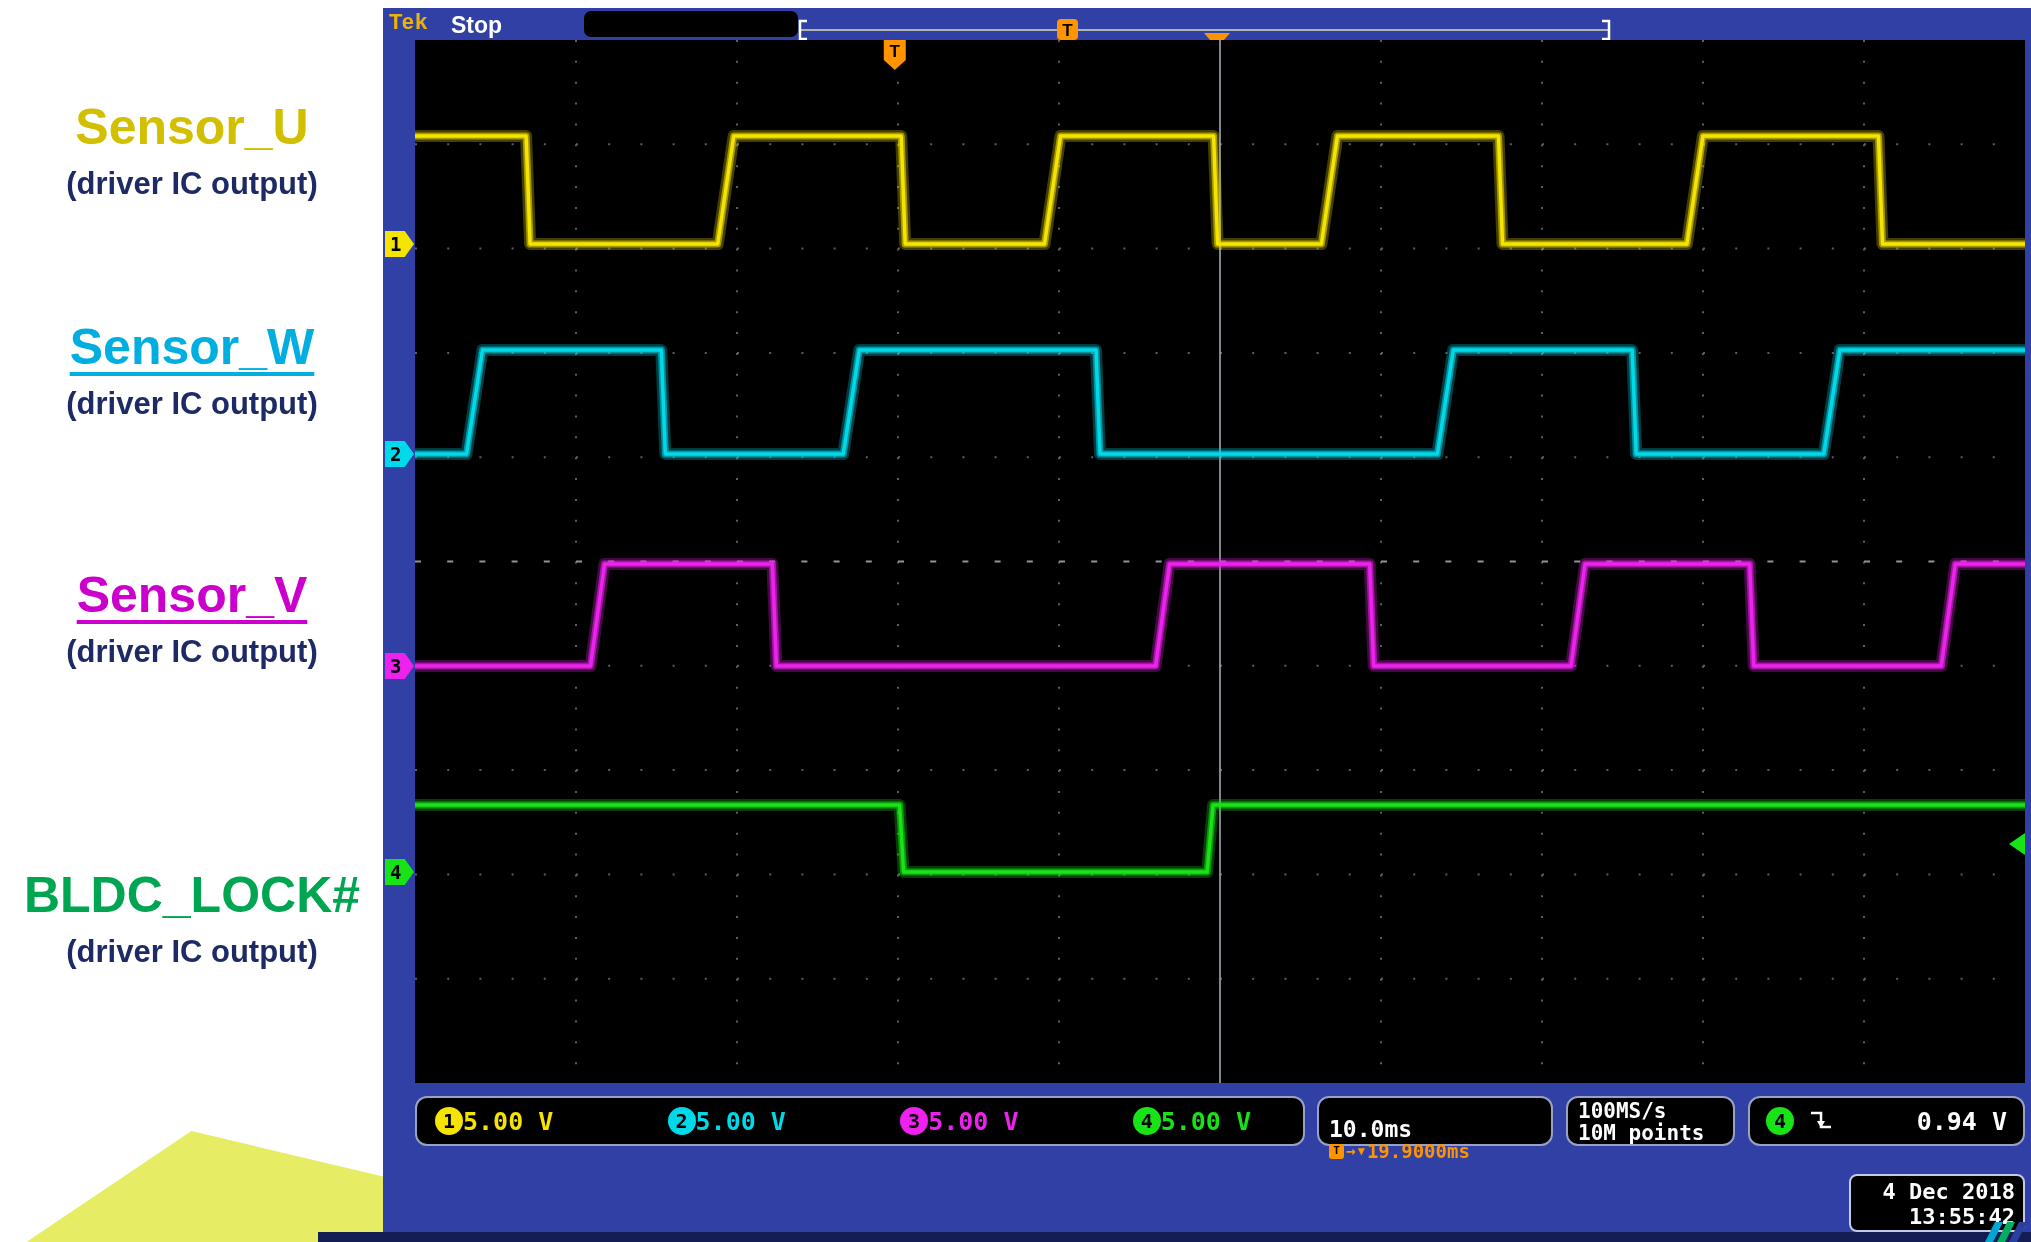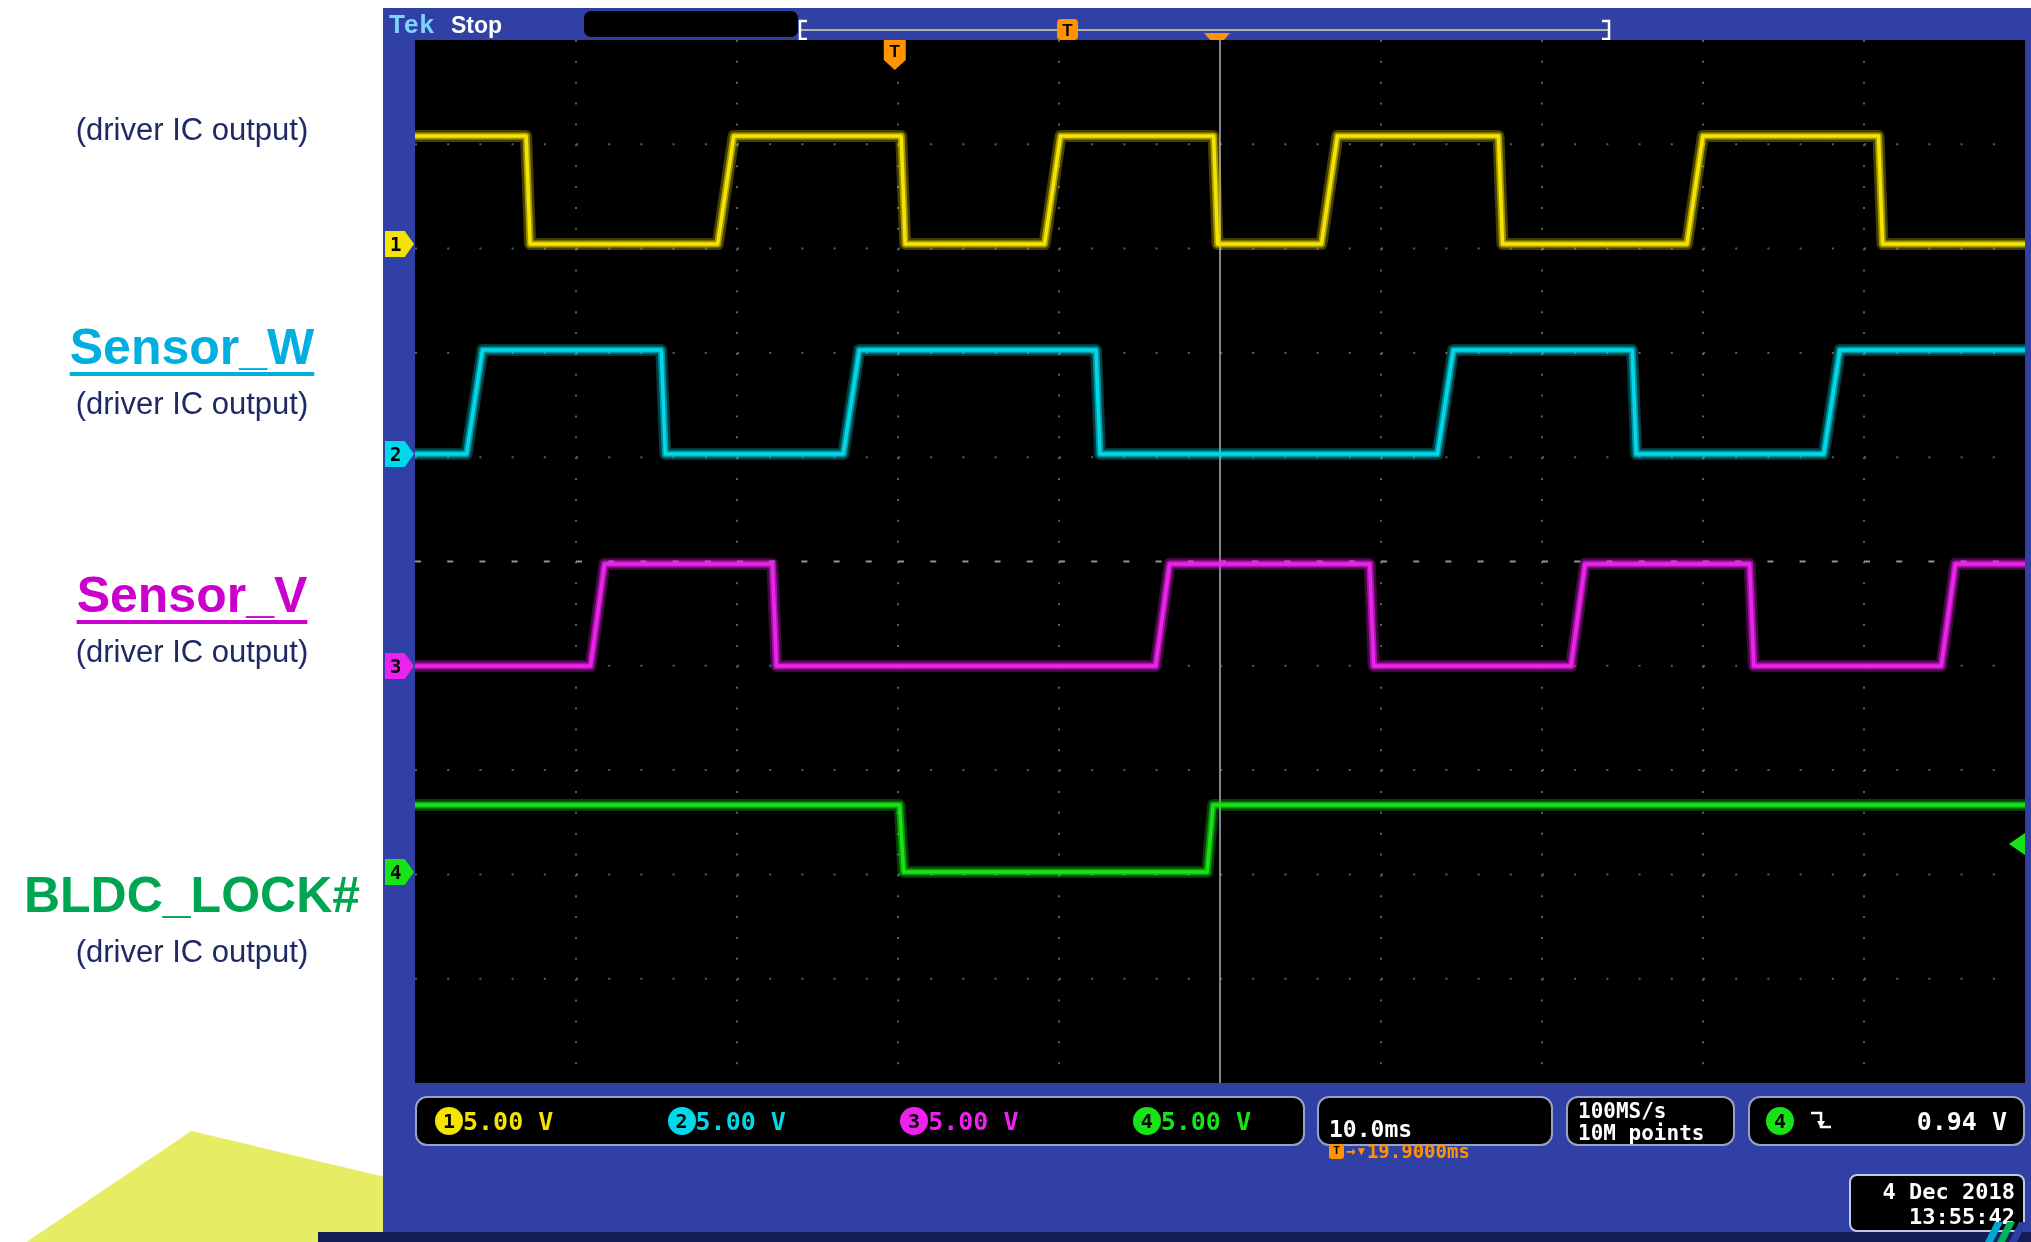--- a/index.html
+++ b/index.html
@@ -2,24 +2,24 @@
 <html><head>
 <meta charset="utf-8">
 <style>
   *{box-sizing:border-box}
   html,body{margin:0;padding:0;background:#fff}
   .slide{position:relative;width:2031px;height:1242px;background:#fff;overflow:hidden;font-family:"Liberation Sans",sans-serif}
   .deco{position:absolute;left:0;bottom:0;width:660px;height:118px;background:#e6ec63;clip-path:polygon(4% 100%,100% 100%,29% 6%);z-index:0}
   .label-block{position:absolute;left:6px;width:372px;text-align:center;z-index:1}
   .label-title{font-size:50px;font-weight:bold;line-height:1.08}
   .label-title.underlined{text-decoration:underline;text-decoration-thickness:4px;text-underline-offset:8px}
-  .label-sub{font-size:31px;font-weight:normal;color:#1e2a66;margin-top:12px}
+  .label-sub{font-size:31px;font-weight:bold;color:#1e2a66;margin-top:12px}
   .scope{position:absolute;left:383px;top:8px;width:1648px;height:1234px;background:#3040a4;z-index:2}
   .titlebar{position:absolute;left:0;top:0;width:100%;height:32px}
-  .tek-logo{position:absolute;left:6px;top:1px;font-size:26px;font-weight:bold;color:#7dd3fc;letter-spacing:1px}
+  .tek-logo{position:absolute;left:6px;top:1px;font-size:22px;font-weight:bold;color:#eab308;letter-spacing:1px}
   .acq-status{position:absolute;left:68px;top:4px;font-size:23px;font-weight:bold;color:#fff}
   .menu-pill{position:absolute;left:201px;top:3px;width:214px;height:26px;background:#000;border-radius:7px}
   .record-svg{position:absolute;left:0;top:0;width:1648px;height:40px;overflow:visible}
   .display{position:absolute;left:32px;top:32px;width:1610px;height:1043px;background:#000}
   .markers{position:absolute;left:2px;top:32px;width:30px;height:1043px}
   .ch-marker{position:absolute;left:0;width:29px;height:26px;clip-path:polygon(0 0,68% 0,100% 50%,68% 100%,0 100%);color:#000;font-weight:bold;font-size:19px;font-family:"DejaVu Sans Mono",monospace;display:flex;align-items:center;justify-content:flex-start;padding-left:5px}
   .status-row{position:absolute;left:0;top:1088px;width:100%;height:52px}
   .pill{position:absolute;top:0;background:#000;border:2px solid #98a2c4;border-radius:12px;height:50px;color:#fff}
   .ch-pill{left:32px;width:890px;display:flex;align-items:center;justify-content:space-between;padding:0 52px 0 18px}
   .ch-entry{display:flex;align-items:center}
@@ -41,20 +41,21 @@
   .tsym{font-size:17px;font-weight:bold;fill:#000;font-family:"Liberation Sans",sans-serif}
 </style>
 </head>
 <body>
 
 <div class="slide">
 
   <div class="deco"></div>
 
   <div class="label-block" style="top:100px">
+    <div class="label-title" style="color: rgb(210, 192, 0);">Sensor_U</div>
     <div class="label-sub">(driver IC output)</div>
   </div>
   <div class="label-block" style="top:320px">
     <div class="label-title underlined" style="color: rgb(0, 174, 224);">Sensor_W</div>
     <div class="label-sub">(driver IC output)</div>
   </div>
   <div class="label-block" style="top:568px">
     <div class="label-title underlined" style="color: rgb(204, 0, 204);">Sensor_V</div>
     <div class="label-sub">(driver IC output)</div>
   </div>

